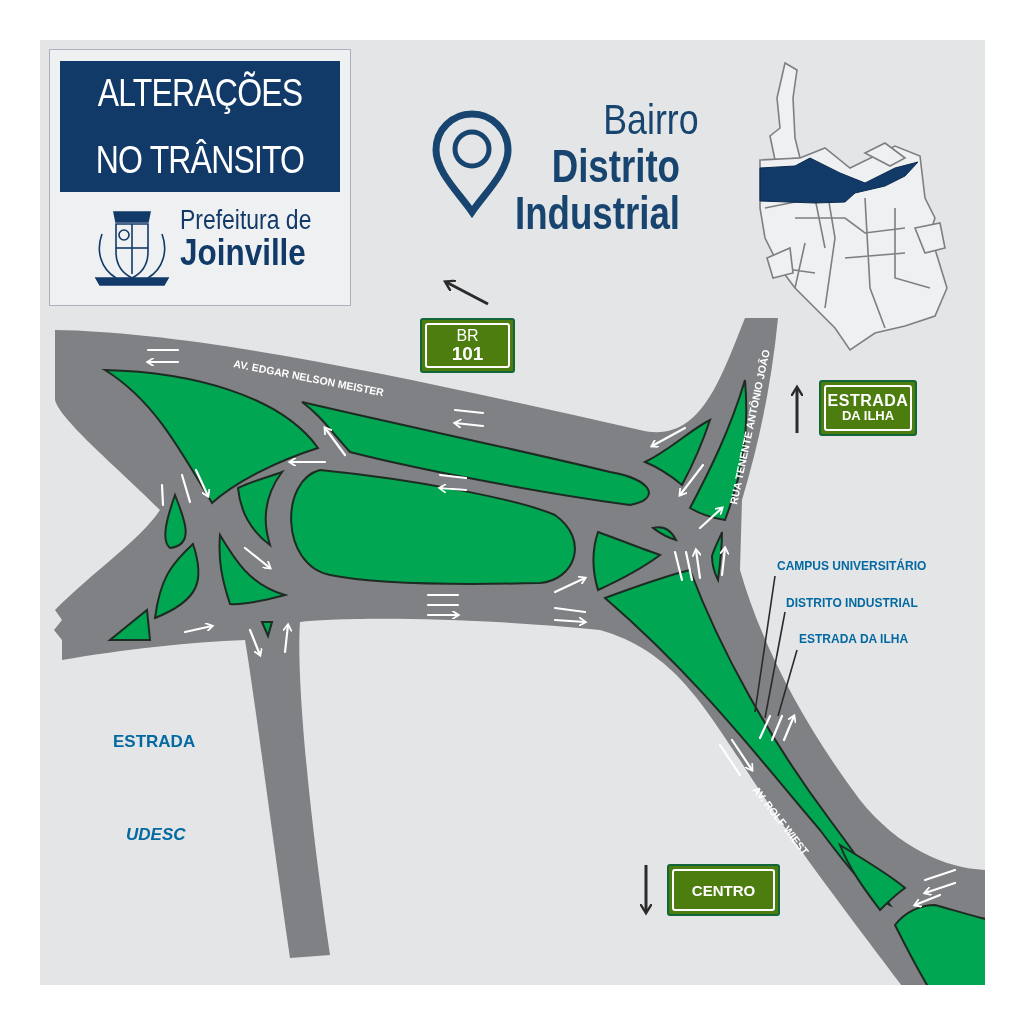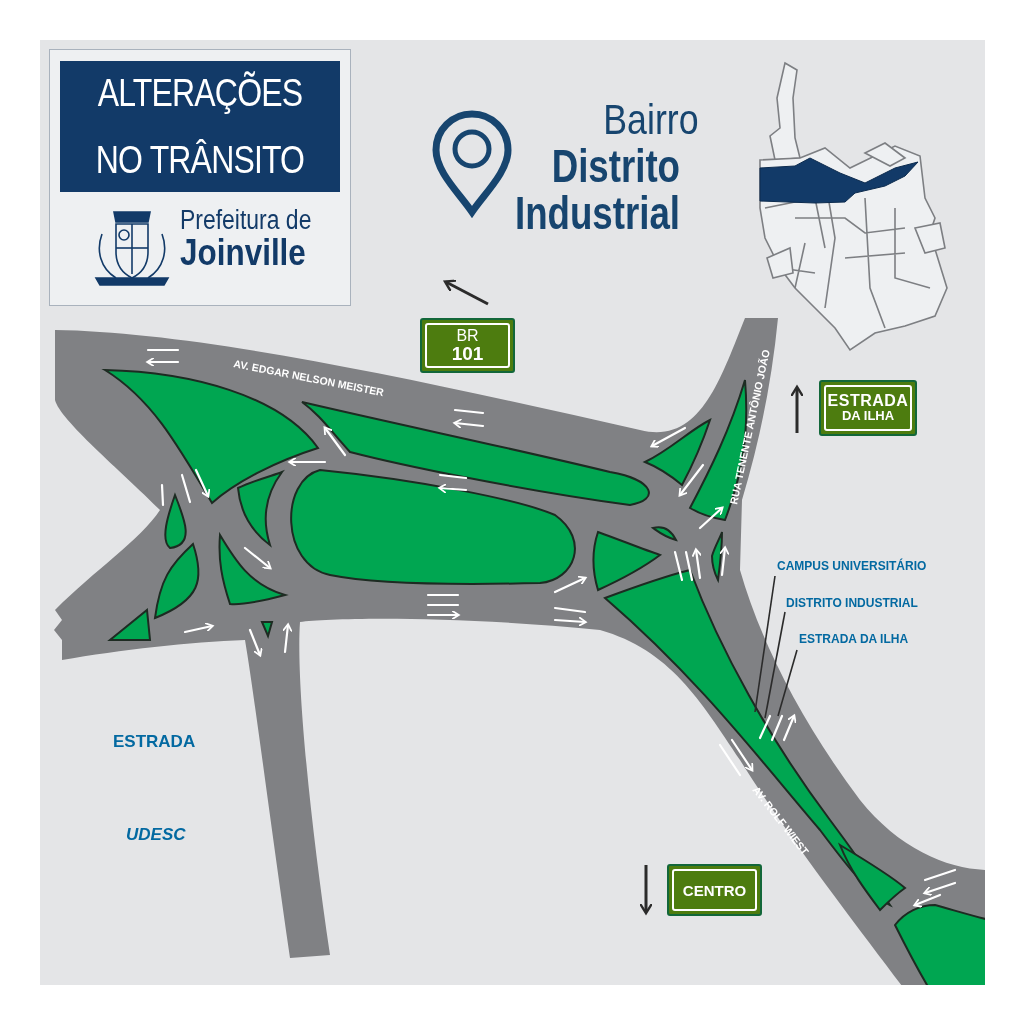--- a/index.html
+++ b/index.html
@@ -174,21 +174,21 @@
     <span style="font-weight:normal;font-size:16px;line-height:16px;">BR</span>
     <span style="font-size:19px;line-height:20px;">101</span>
   </div>
 </div>
 <div class="sign" style="left:819px;top:380px;width:98px;height:56px;">
   <div class="inner">
     <span style="font-size:16px;line-height:15px;letter-spacing:0.5px;">ESTRADA</span>
     <span style="font-size:13px;line-height:15px;">DA ILHA</span>
   </div>
 </div>
-<div class="sign" style="left:667px;top:864px;width:95px;height:52px;">
+<div class="sign" style="left:667px;top:864px;width:113px;height:52px;">
   <div class="inner">
     <span style="font-size:15px;">CENTRO</span>
   </div>
 </div>
 
 <div class="lbl" style="left:777px;top:559px;font-size:12px;">CAMPUS UNIVERSITÁRIO</div>
 <div class="lbl" style="left:786px;top:596px;font-size:12px;">DISTRITO INDUSTRIAL</div>
 <div class="lbl" style="left:799px;top:632px;font-size:12px;">ESTRADA DA ILHA</div>
 
 <div class="lbl" style="left:113px;top:732px;font-size:17px;">ESTRADA</div>

